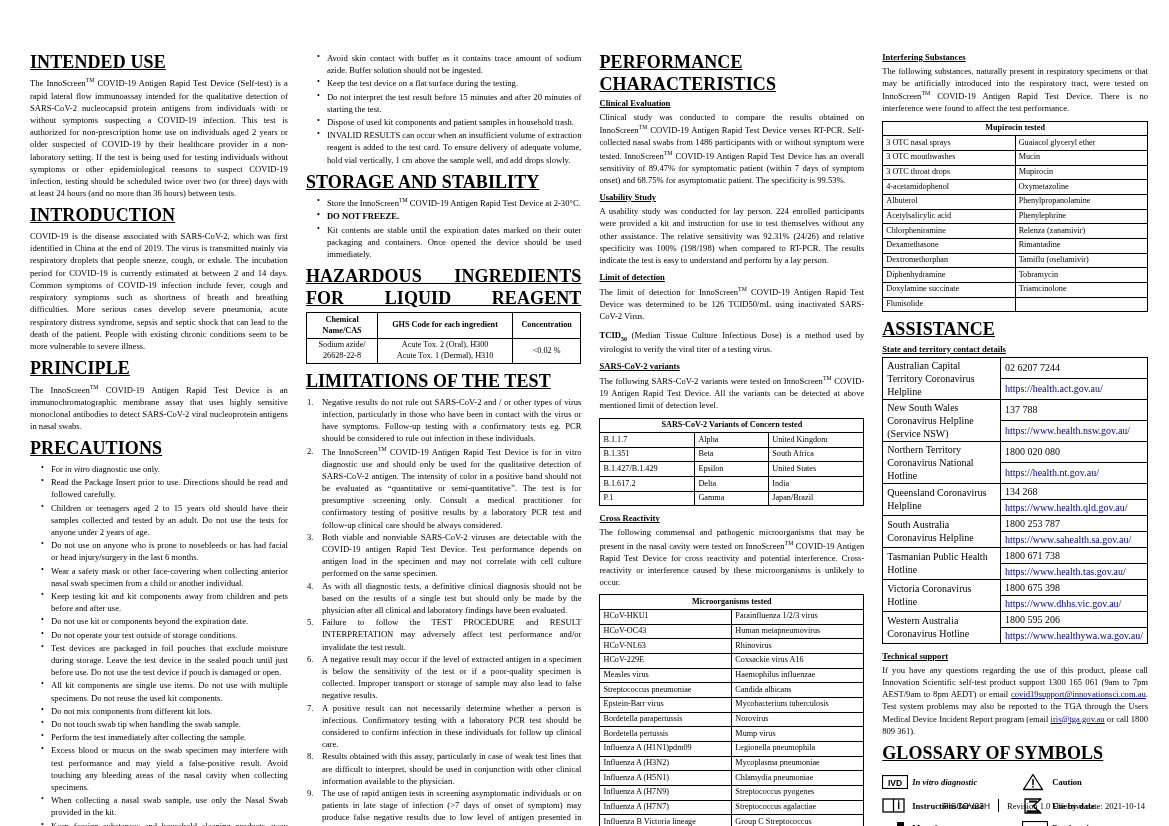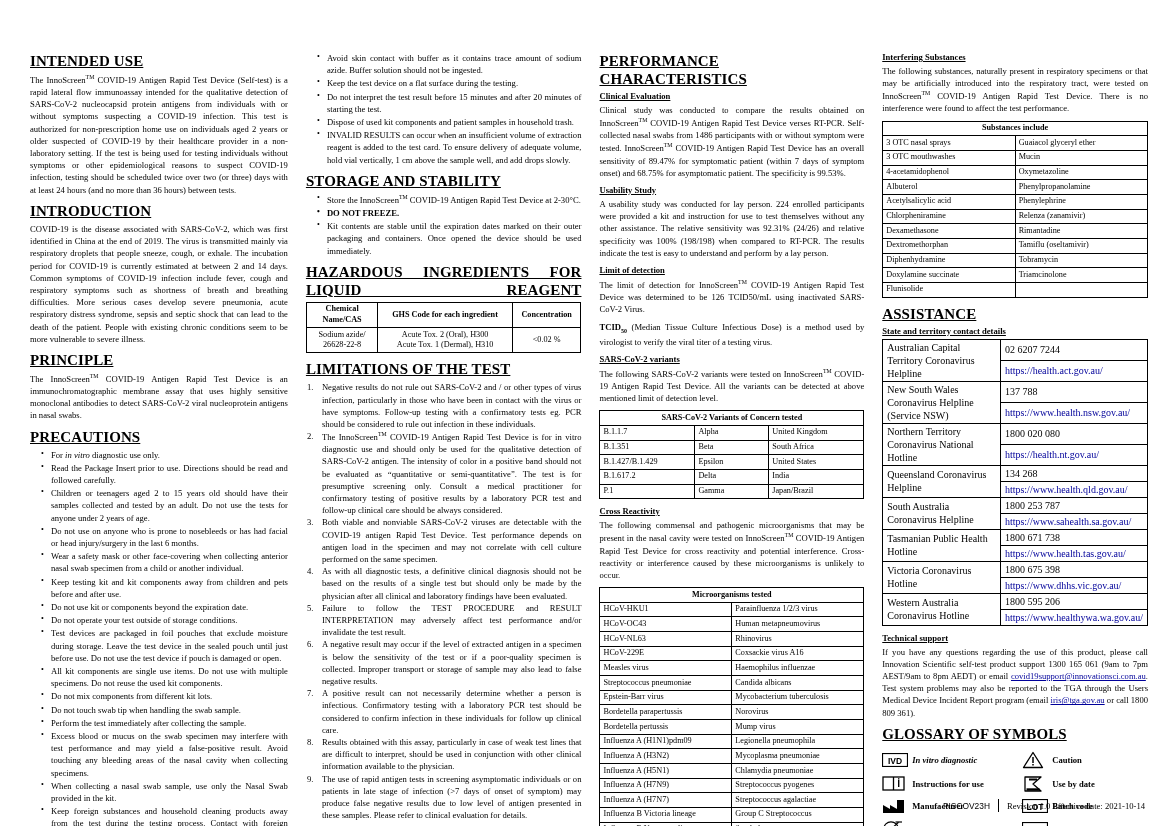--- a/index.html
+++ b/index.html
@@ -31,21 +31,21 @@
     gap: 18px;
     align-items: flex-start;
   }
   .col { width: 263px; }
   .col.c1 { width: 263px; }
   .col.c2 { width: 281px; }
   .col.c3 { width: 270px; }
   .col.c4 { width: 271px; }
 
   h1.sec {
-    font-size: 15px;
+    font-size: 18px;
     font-weight: bold;
     margin: 0 0 3px 0;
     text-decoration: underline;
     letter-spacing: 0.1px;
     line-height: 1.2;
   }
   h1.sec.spaced { text-align: justify; text-align-last: justify; text-decoration: underline; }
   h2.sub {
     font-size: 8.6px;
     font-weight: bold;
@@ -376,29 +376,33 @@
     </tbody>
         </table>
   </div>
 
   <div class="col c4">
     <h2 class="sub">Interfering Substances</h2>
     <p class="body">The following substances, naturally present in respiratory specimens or that may be artificially introduced into the respiratory tract, were tested on InnoScreen<sup class="tm">TM</sup> COVID-19 Antigen Rapid Test Device. There is no interference were found to affect the test performance.</p>
     <table class="grid">
       <tbody>
             <tr>
-        <th colspan="2">Substances include</th>
+        <th colspan="2">Mupirocin tested</th>
       </tr>
       <tr>
               <td style="width:50%">3 OTC nasal sprays</td>
               <td>Guaiacol glyceryl ether</td>
             </tr>
       <tr>
               <td>3 OTC mouthwashes</td>
               <td>Mucin</td>
+            </tr>
+      <tr>
+              <td>3 OTC throat drops</td>
+              <td>Mupirocin</td>
             </tr>
       <tr>
               <td>4-acetamidophenol</td>
               <td>Oxymetazoline</td>
             </tr>
       <tr>
               <td>Albuterol</td>
               <td>Phenylpropanolamine</td>
             </tr>
       <tr>

